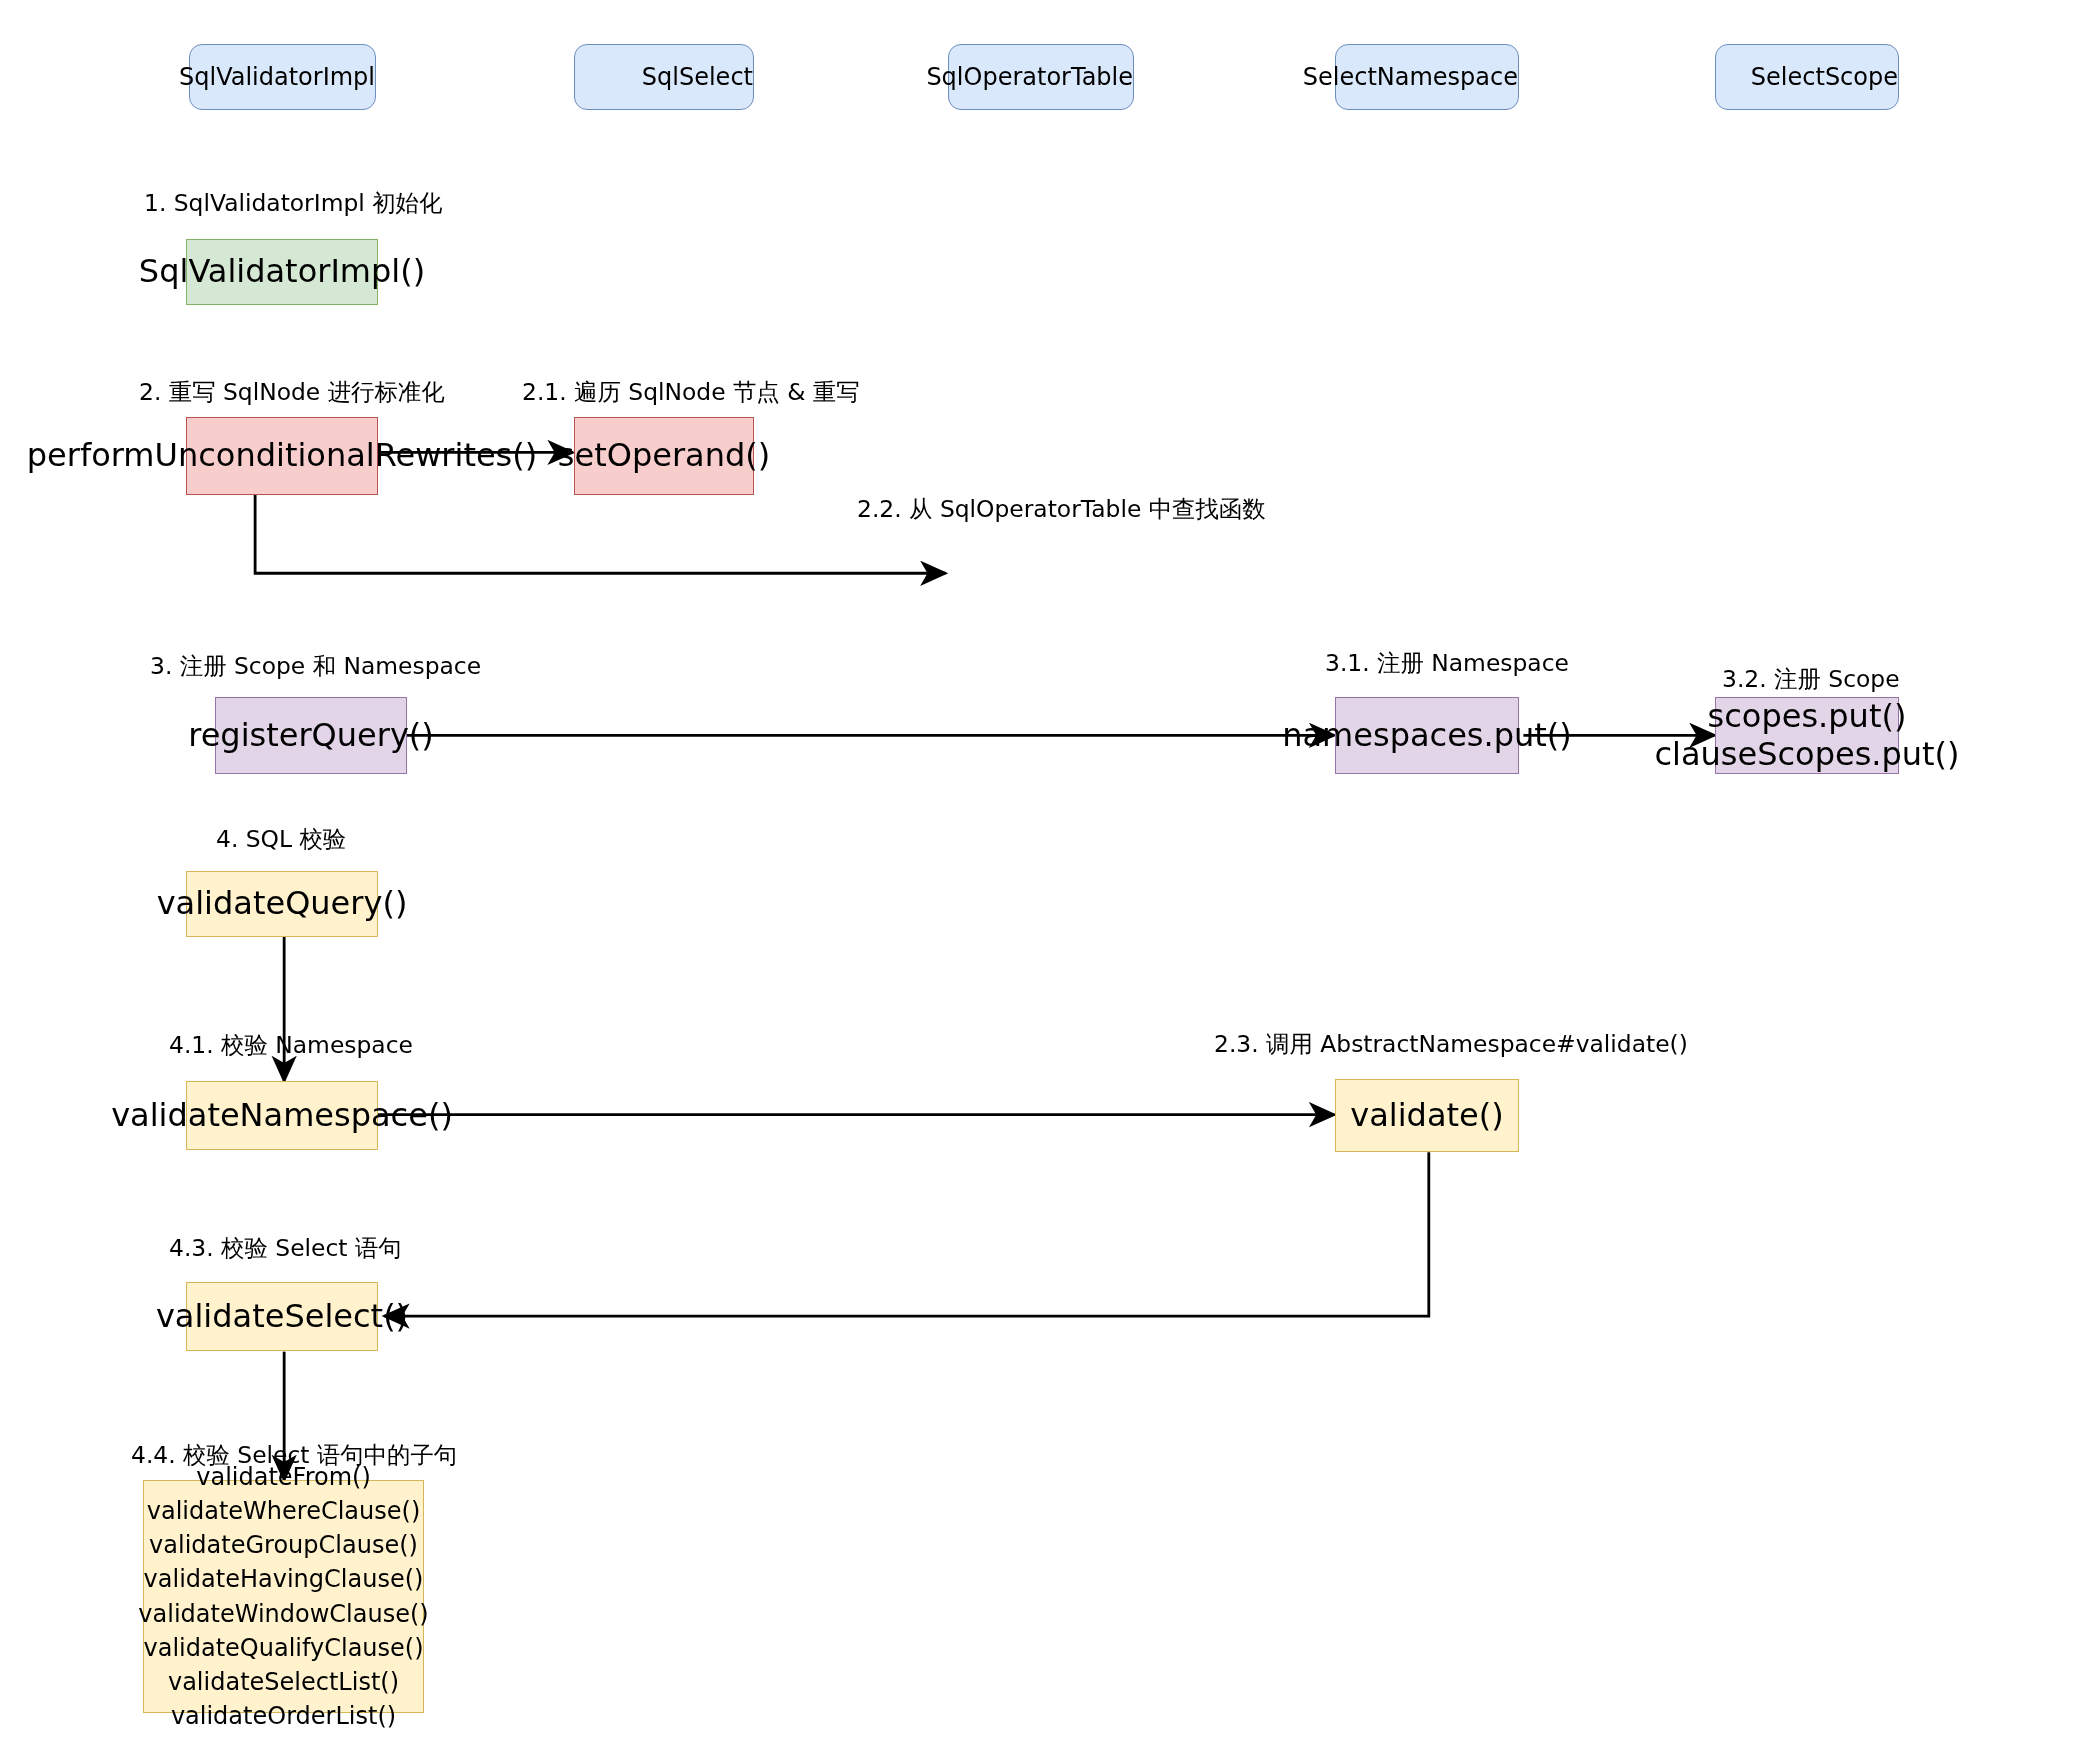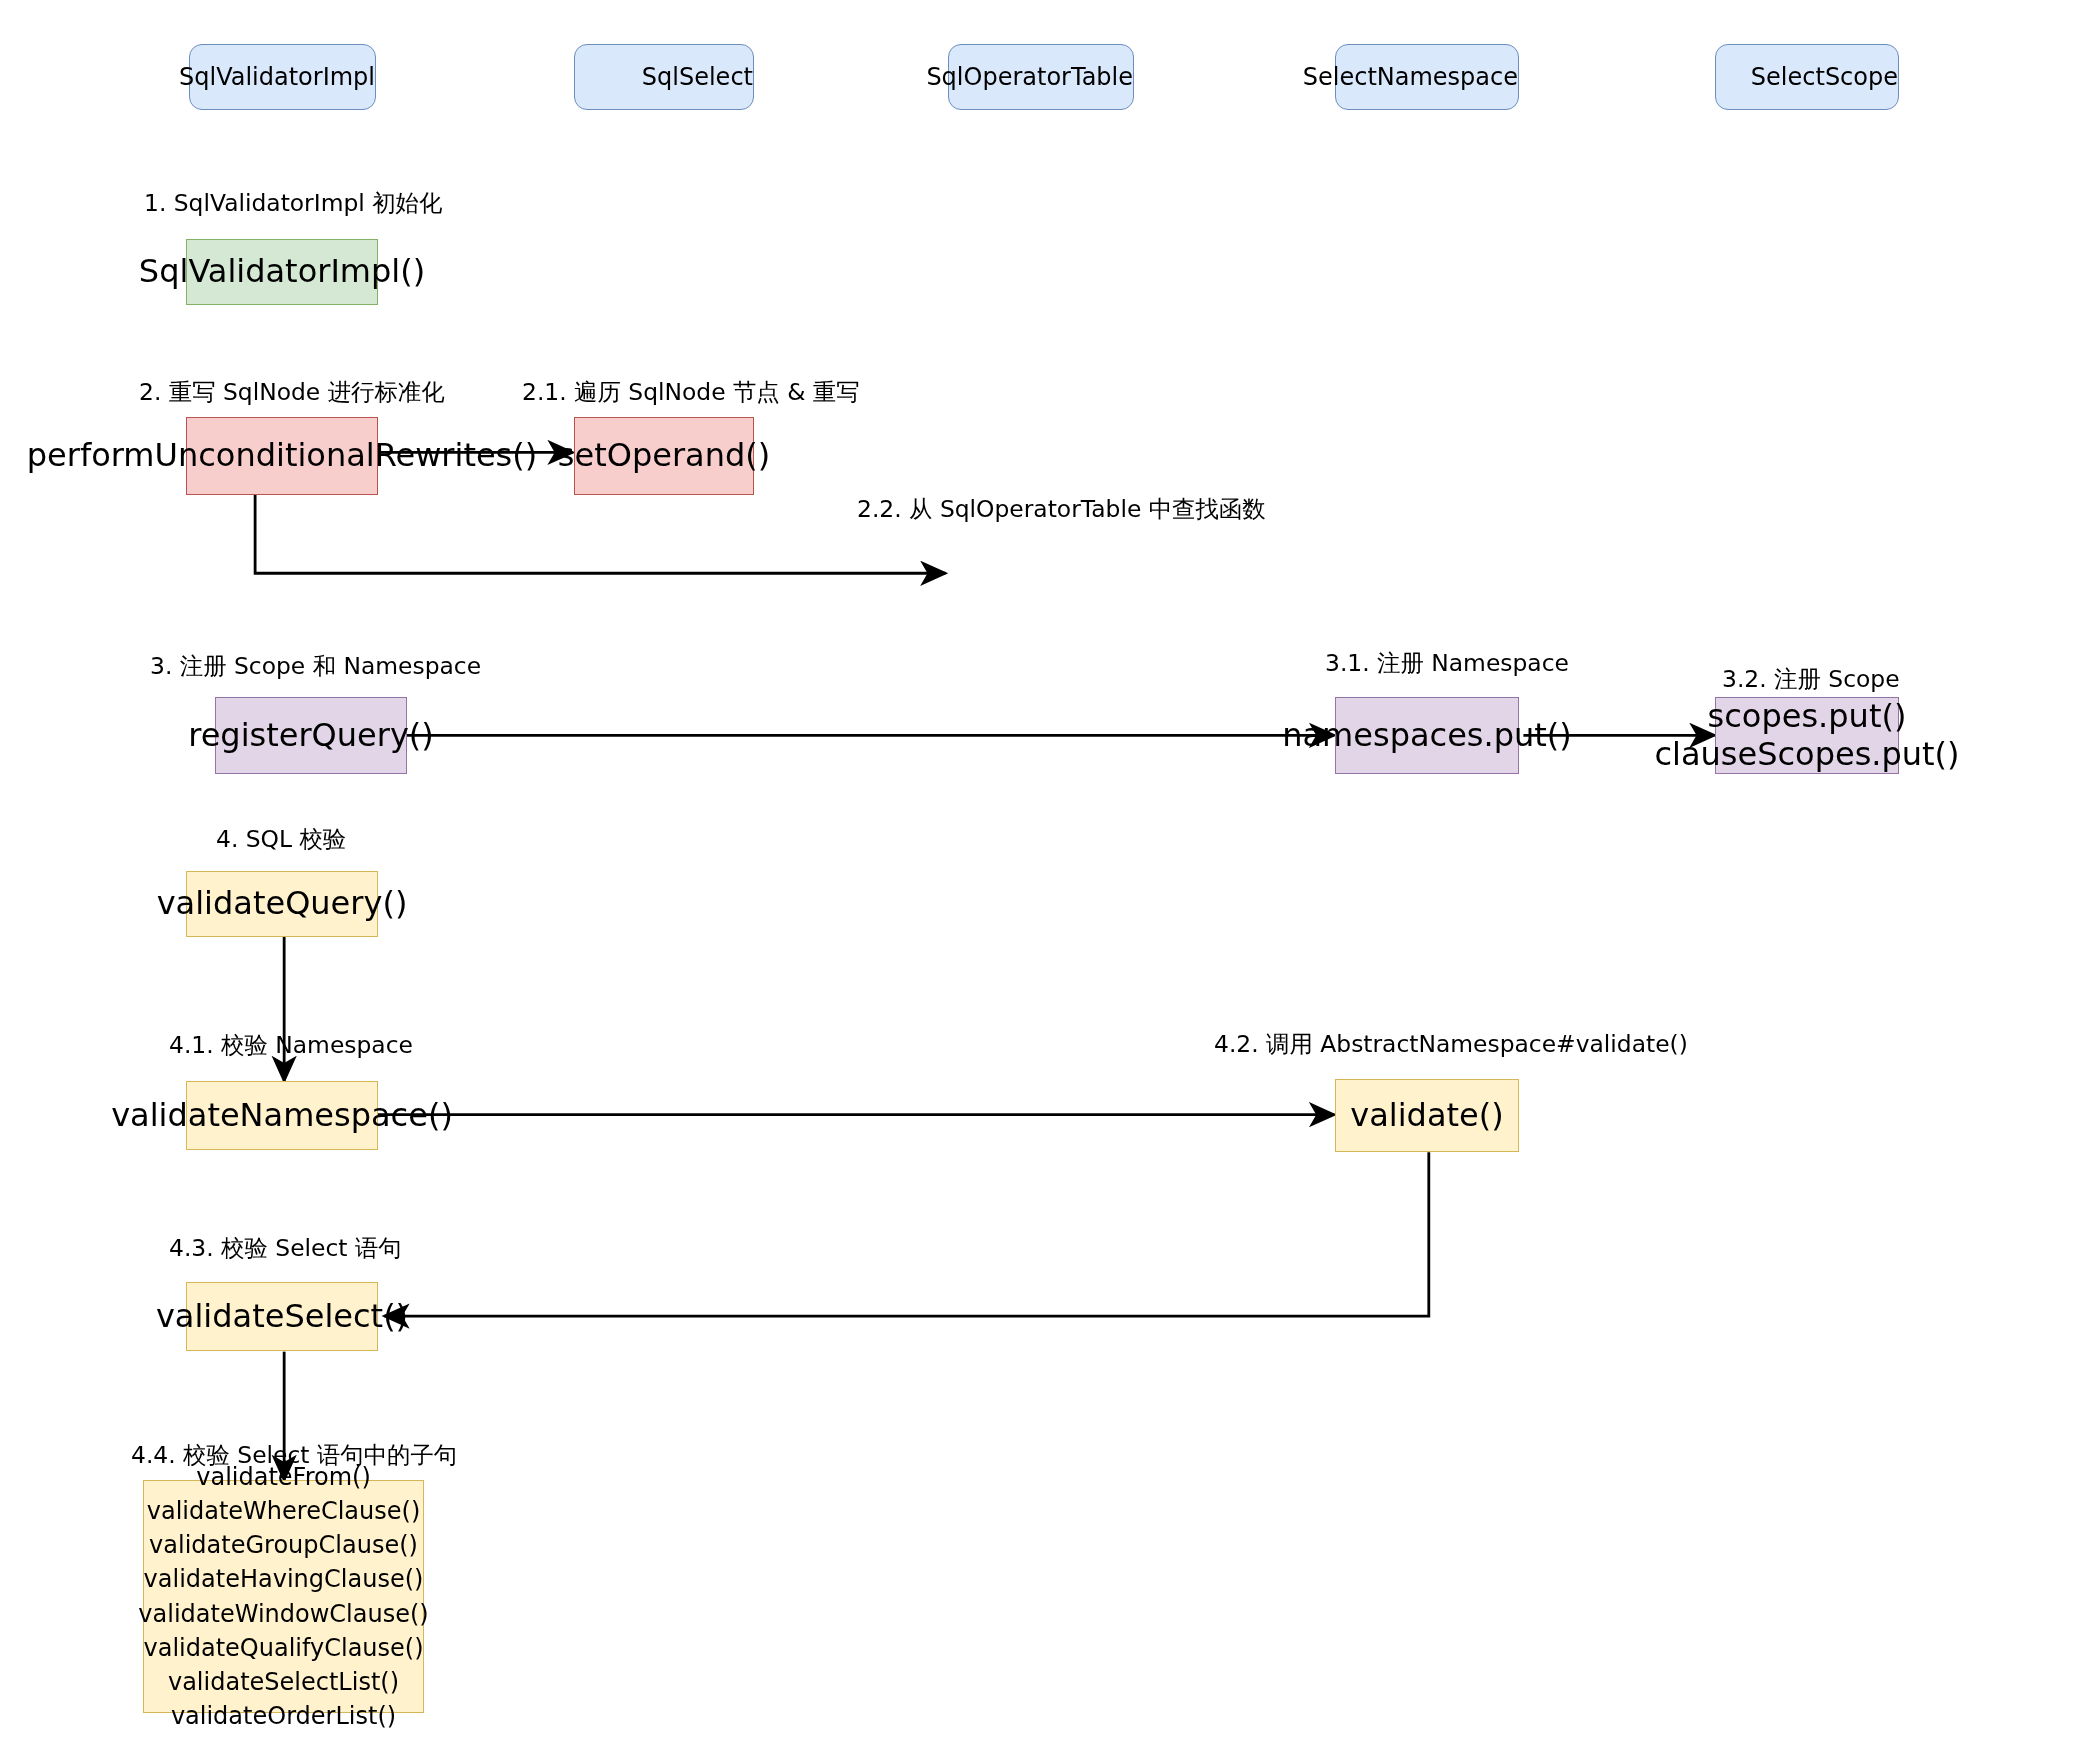--- a/index.html
+++ b/index.html
@@ -197,21 +197,21 @@
   <div class="caption" style="left:216px; top:828px;">4. SQL 校验</div>
   <div class="node yellow" style="left:186px; top:871px; width:192px; height:66px;">
     <span class="node-label">validateQuery()</span>
   </div>
 
   <div class="caption" style="left:169px; top:1034px;">4.1. 校验 Namespace</div>
   <div class="node yellow overflow" style="left:186px; top:1081px; width:192px; height:69px;">
     <span class="node-label">validateNamespace()</span>
   </div>
 
-  <div class="caption" style="left:1214px; top:1033px;">4.2. 调用 AbstractNamespace#validate()</div>
+  <div class="caption" style="left:1214px; top:1033px;">2.3. 调用 AbstractNamespace#validate()</div>
   <div class="node yellow" style="left:1335px; top:1079px; width:184px; height:73px;">
     <span class="node-label">validate()</span>
   </div>
 
   <div class="caption" style="left:169px; top:1237px;">4.3. 校验 Select 语句</div>
   <div class="node yellow" style="left:186px; top:1282px; width:192px; height:69px;">
     <span class="node-label">validateSelect()</span>
   </div>
 
   <div class="caption" style="left:131px; top:1444px;">4.4. 校验 Select 语句中的子句</div>

